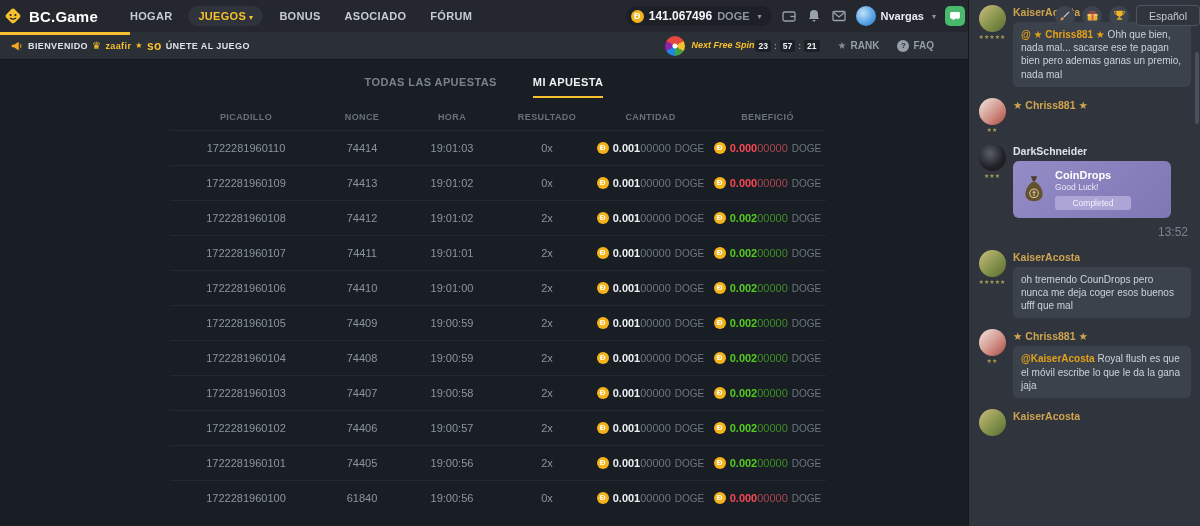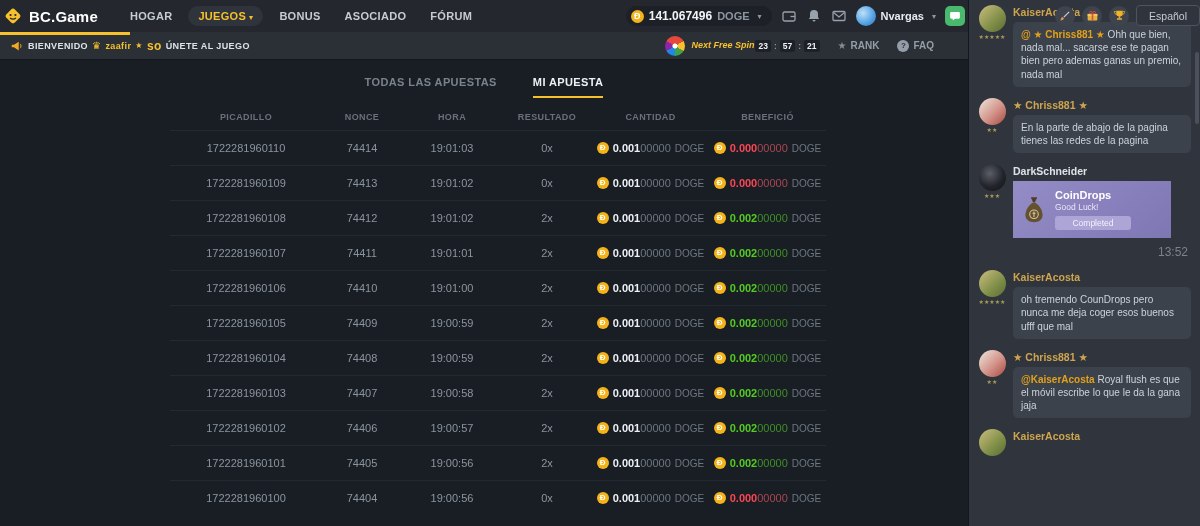--- a/index.html
+++ b/index.html
@@ -93,21 +93,21 @@
   .msg-user { font-size:10.5px; font-weight:bold; margin:1px 0 4px; cursor:pointer; }
   .u-kaiser, .u-chriss { color:#cfa44e; }
   .u-dark { color:#dfe3e8; }
   .msg-bubbles { display:flex; flex-direction:column; gap:4px; }
   .bubble-row { display:flex; align-items:center; gap:4px; }
   .bubble { background:#3b424c; border-radius:5px; padding:6px 8px; font-size:10px; color:#ccd2d9; line-height:1.32; max-width:178px; }
   .mention { color:#e3a119; font-weight:bold; }
   .emoji { color:#f5c518; font-size:11px; }
   .btime { font-size:12px; color:#7b828c; margin-left:auto; flex-shrink:0; }
   .cd-time { display:block; text-align:right; margin:3px 6px 0 0; }
-  .coindrop { width:158px; background:linear-gradient(135deg,#948cc6,#7f77b4); border-radius:0; padding:8px; display:flex; gap:8px; align-items:center; cursor:pointer; }
+  .coindrop { width:158px; background:linear-gradient(135deg,#948cc6,#7f77b4); border-radius:6px; padding:8px; display:flex; gap:8px; align-items:center; cursor:pointer; }
   .bag { width:26px; height:30px; flex-shrink:0; display:flex; }
   .cd-title { color:#ffffff; font-weight:bold; font-size:11px; }
   .cd-sub { color:#e9e7f6; font-size:8.5px; margin:1px 0 4px; }
   .cd-btn { background:#aca5d6; color:#f4f2fc; font-size:8.5px; border-radius:3px; padding:2px 0; width:76px; text-align:center; }
   .chat-scrollbar { position:absolute; right:1px; top:52px; width:4px; height:72px; border-radius:2px; background:#4a515c; cursor:pointer; }
 </style>
 </head>
 <body>
 
 <div class="app">
@@ -390,21 +390,21 @@
     </div>
     <div class="td c5 money profit win">
       <span class="coin">Ð</span>
       <span class="num"><b class="pmain">0.002</b><span class="pzeros">00000</span></span>
       <span class="cur">DOGE</span>
     </div>
   </div>
 
   <div class="trow">
     <div class="td c0">1722281960100</div>
-    <div class="td c1">74404</div>
+    <div class="td c1">61840</div>
     <div class="td c2">19:00:56</div>
     <div class="td c3">0x</div>
     <div class="td c4 money">
       <span class="coin">Ð</span>
       <span class="num"><b>0.001</b><span class="zeros">00000</span></span>
       <span class="cur">DOGE</span>
     </div>
     <div class="td c5 money profit loss">
       <span class="coin">Ð</span>
       <span class="num"><b class="pmain">0.000</b><span class="pzeros">00000</span></span>
@@ -465,30 +465,20 @@
     </div>
   </div>
 
   <div class="msg">
     <div class="msg-left">
       <div class="avatar av-chriss"></div>
       <div class="stars">★★</div>
     </div>
     <div class="msg-body">
       <div class="msg-user u-chriss">★ Chriss881 ★</div>
-      <div class="msg-bubbles">
-  <div class="bubble-row">
-    <div class="bubble">
-      
-      <span class="btext">En la parte de abajo de la pagina tienes las redes de la pagina</span>
-      
-    </div>
-
-  </div>
-</div>
     </div>
   </div>
 
   <div class="msg">
     <div class="msg-left">
       <div class="avatar av-dark"></div>
       <div class="stars">★★★</div>
     </div>
     <div class="msg-body">
       <div class="msg-user u-dark">DarkSchneider</div>

